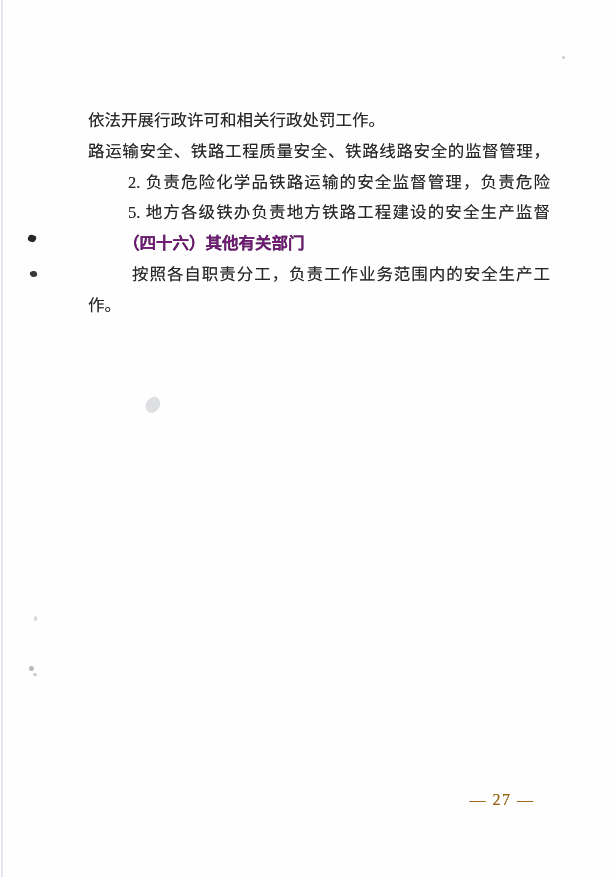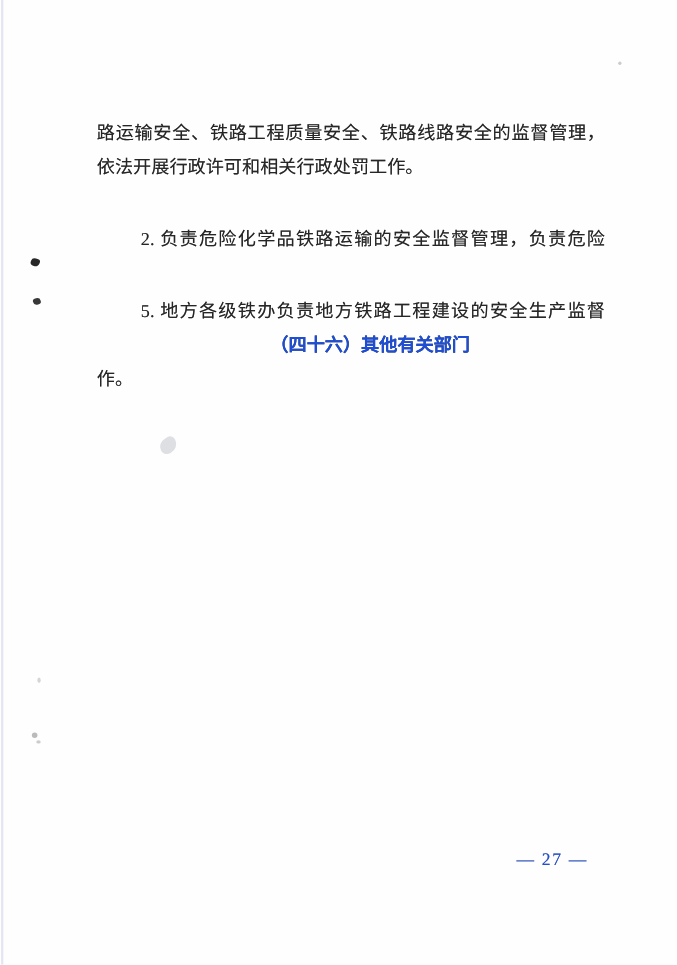--- a/index.html
+++ b/index.html
@@ -37,37 +37,36 @@
     height: 30.75px;
     line-height: 30.75px;
     white-space: nowrap;
   }
   
   .fill {
     white-space: normal;
     text-align: justify;
     text-align-last: justify;
   }
-  .indent-num  { padding-left: 40px; margin-top: 35px; }
+  .indent-num  { padding-left: 40px; }
   .indent-head { padding-left: 35px; }
   .indent-para { padding-left: 44px; }
   .heading {
     font-weight: bold;
-    color: #1d4ed8;
+    color: #701a75;
     text-shadow: 0 0 0.6px rgba(10,10,10,0.8);
-    text-align: center;
   }
   .page-number {
     position: absolute;
     left: 450px;
-    top: 773px;
+    top: 791px;
     width: 104px;
     text-align: center;
     font-size: 16px;
-    color: #1d4ed8;
+    color: #a16207;
     letter-spacing: 1.5px;
     text-shadow: 0 0 0.5px rgba(45,45,45,0.5);
   }
   
   .speck {
     position: absolute;
   }
   .speck-1 {
     left: 28px; top: 235px; width: 8px; height: 7px;
     background: #151515; border-radius: 45% 30% 50% 40%;
@@ -99,25 +98,26 @@
     left: 34px; top: 616px; width: 3px; height: 5px;
     background: #999; border-radius: 50%; opacity: 0.4;
   }
 </style>
 </head>
 <body>
 
 <div class="scan-edge"></div>
 
 <div class="page-body">
+  <div class="line">依法开展行政许可和相关行政处罚工作。</div>
   <div class="line fill">路运输安全、铁路工程质量安全、铁路线路安全的监督管理，</div>
-  <div class="line">依法开展行政许可和相关行政处罚工作。</div>
   <div class="line fill indent-num">2. 负责危险化学品铁路运输的安全监督管理，负责危险</div>
   <div class="line fill indent-num">5. 地方各级铁办负责地方铁路工程建设的安全生产监督</div>
   <div class="line heading indent-head">（四十六）其他有关部门</div>
+  <div class="line fill indent-para">按照各自职责分工，负责工作业务范围内的安全生产工</div>
   <div class="line">作。</div>
 </div>
 
 <div class="page-number">— 27 —</div>
 
 <div class="speck speck-1"></div>
 <div class="speck speck-2"></div>
 <div class="speck smudge-1"></div>
 <div class="speck speck-3"></div>
 <div class="speck speck-4"></div>

